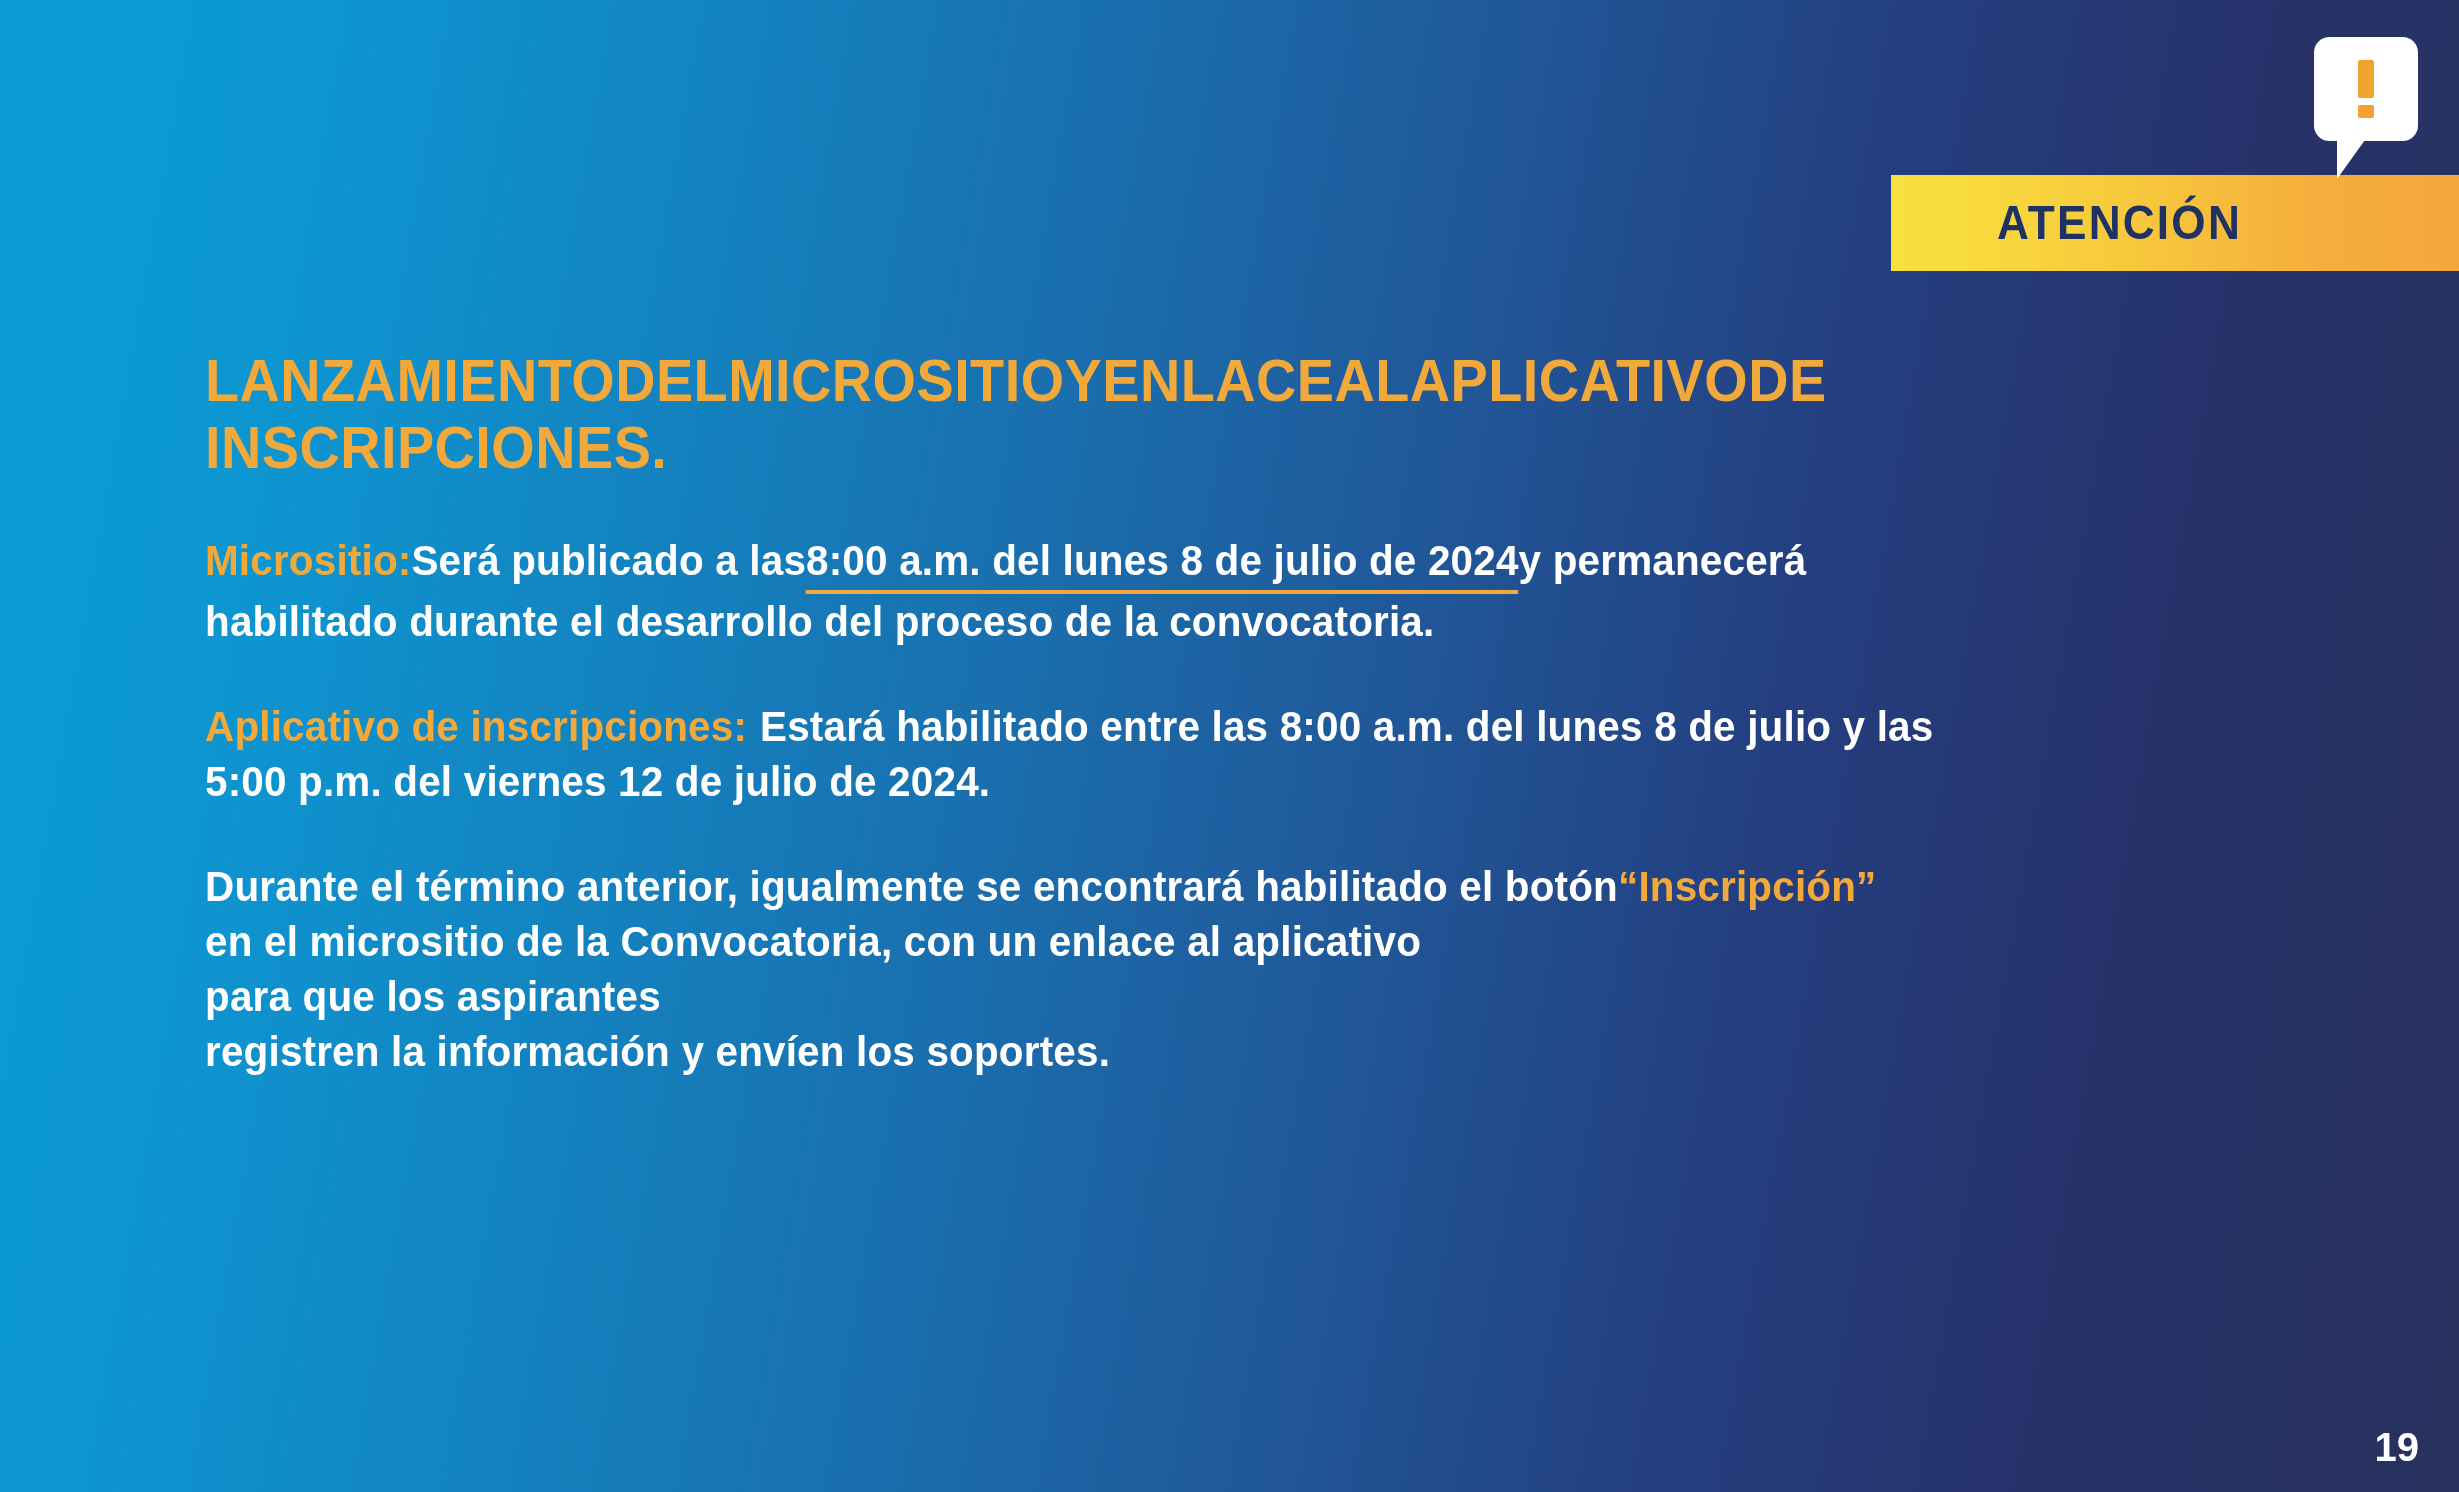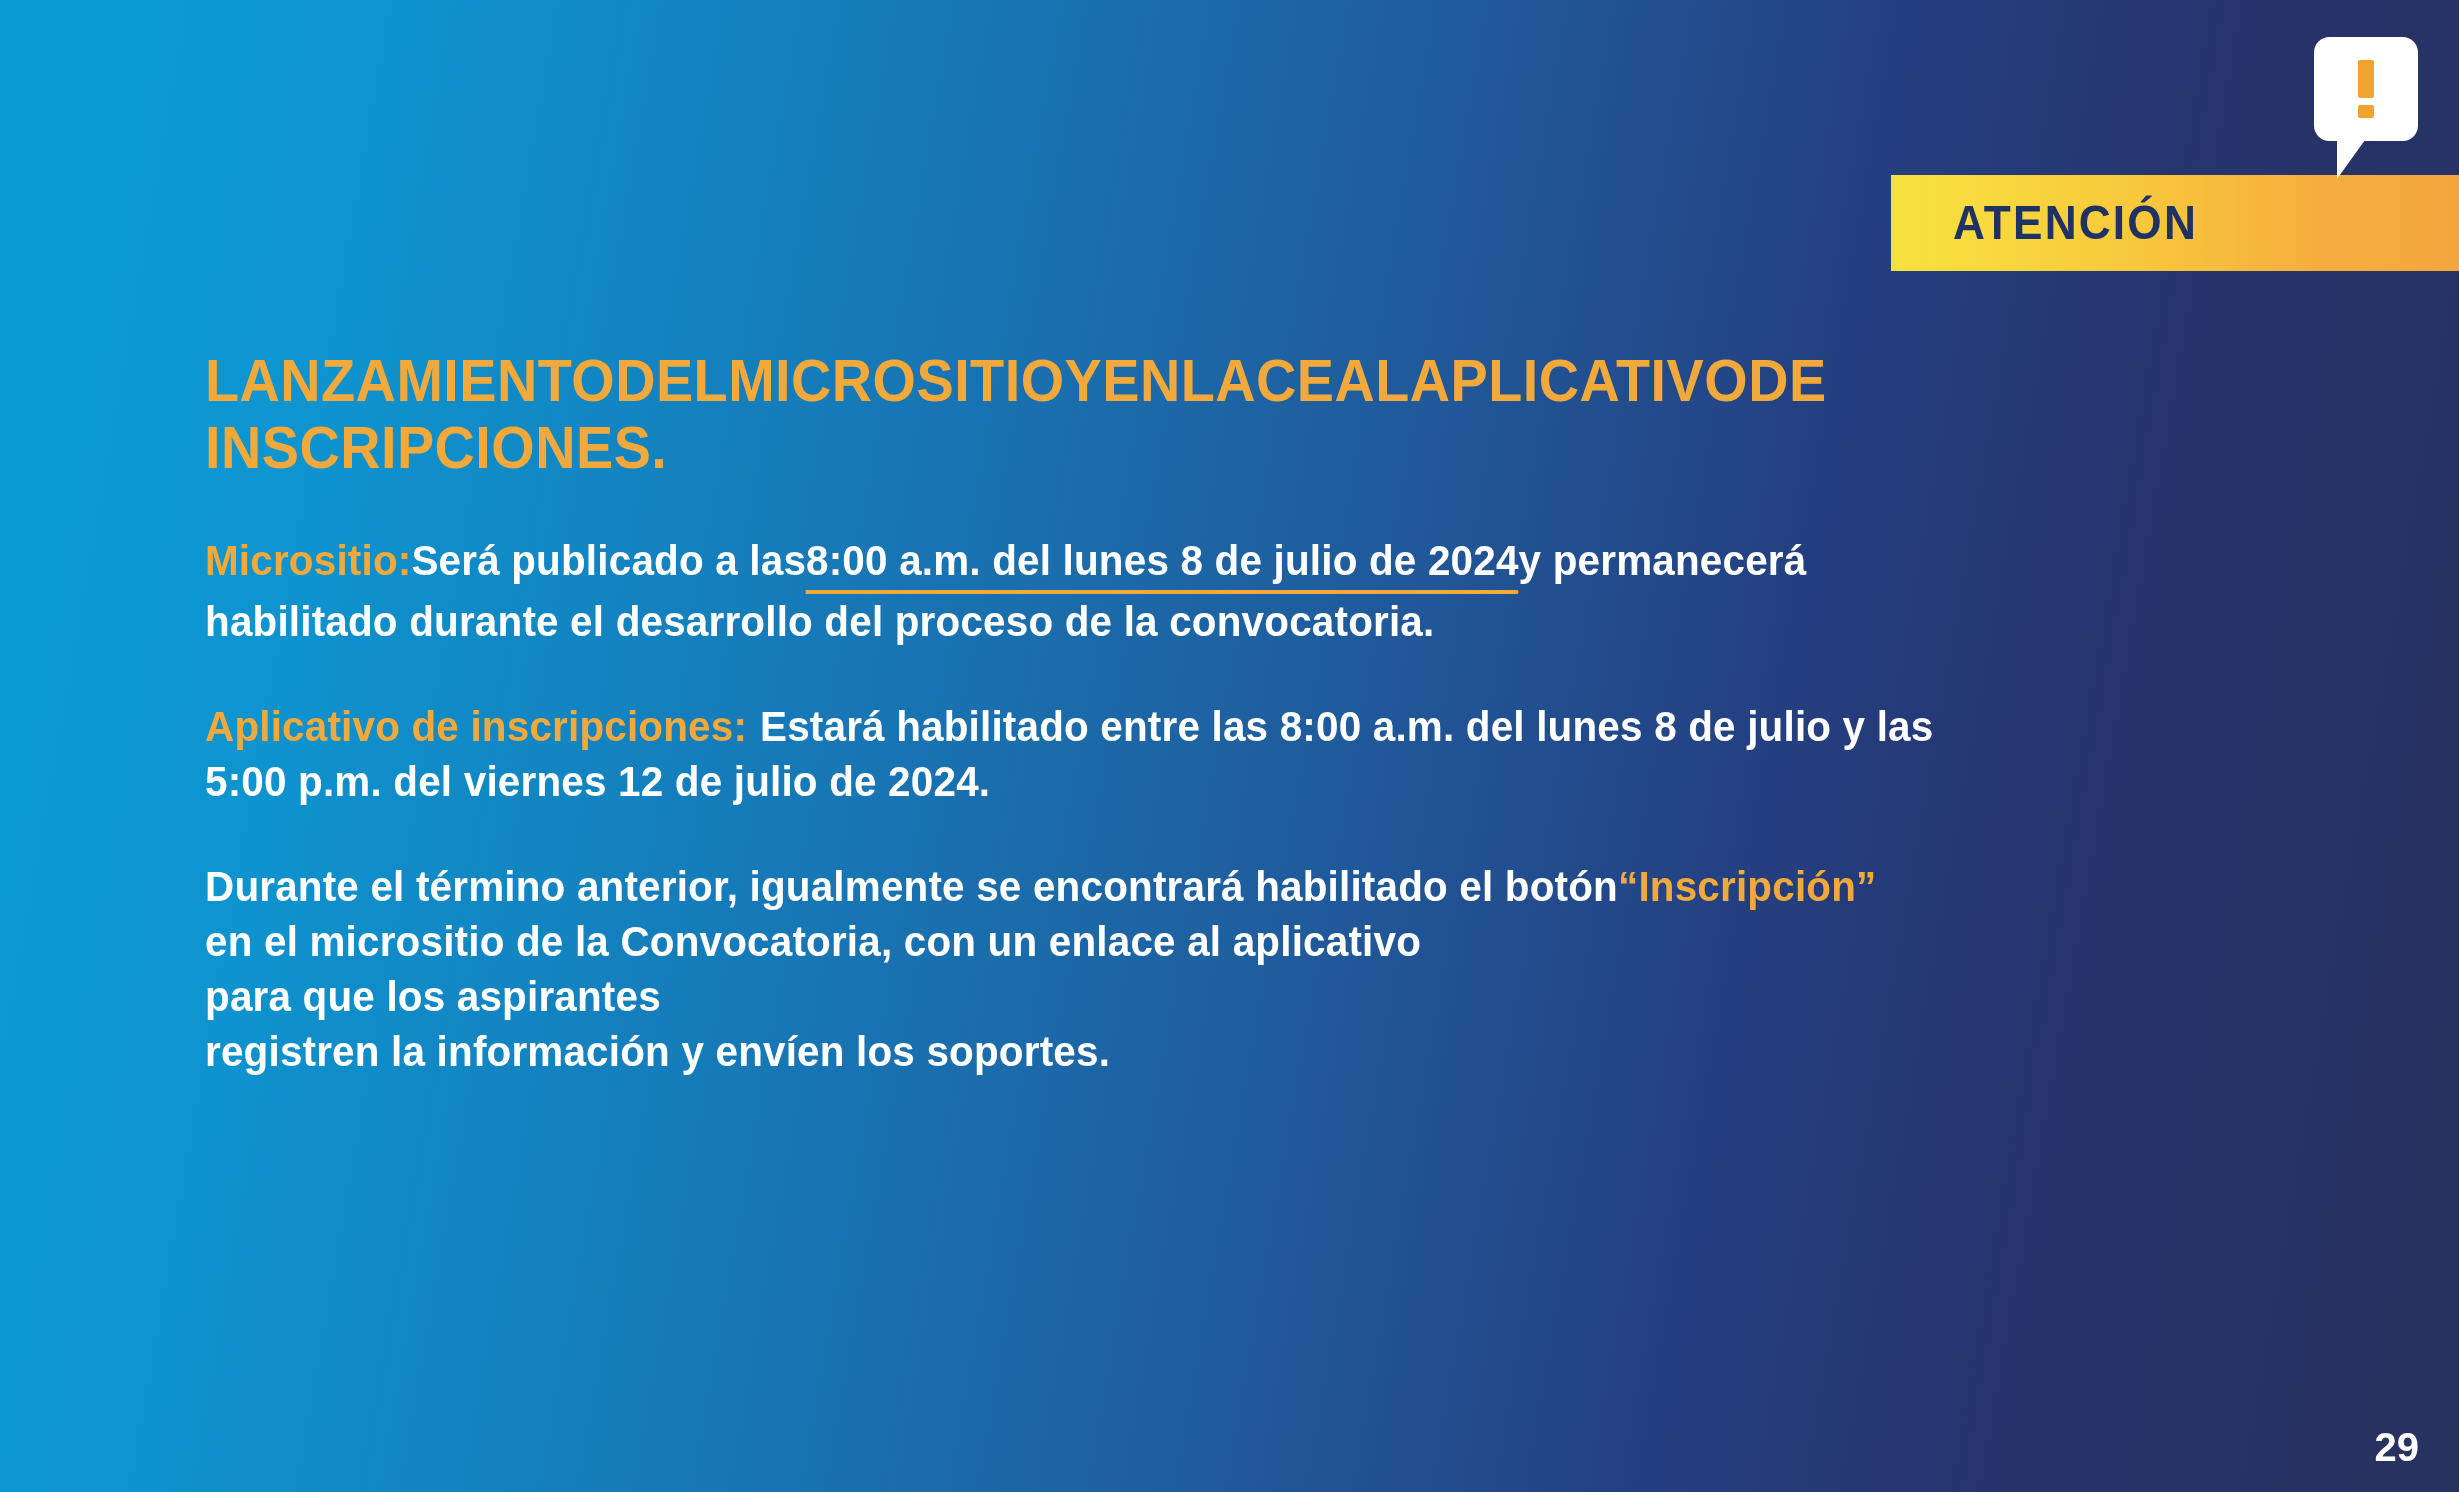--- a/index.html
+++ b/index.html
@@ -38,21 +38,21 @@
   .attention-banner {
     position: absolute;
     left: 1891px;
     top: 175px;
     width: 569px;
     height: 96px;
     background: linear-gradient(90deg, #f7e040 0%, #f8dc3e 12%, #f7c63c 45%, #f5ae3d 75%, #f4a63e 100%);
     display: flex;
     align-items: center;
     justify-content: flex-start;
-    padding-left: 62px;
+    padding-left: 106px;
     z-index: 4;
   }
 
   .attention-banner-label {
     color: #1e3264;
     font-size: 48px;
     font-weight: 700;
     letter-spacing: 2.4px;
     font-family: "Liberation Sans Narrow", "Liberation Sans", sans-serif;
     transform: scaleX(0.92);
@@ -246,16 +246,16 @@
       <span class="para-l1 jrow">
         <span class="w">Durante el término anterior, igualmente se encontrará habilitado el botón</span>
         <span class="hl w">“Inscripción”</span>
       </span>
       <span class="para-l2">en el micrositio de la Convocatoria, con un enlace al aplicativo para que los aspirantes</span>
       <span class="para-l2">registren la información y envíen los soportes.</span>
     </p>
 
   </div>
 
-  <div class="page-number">29</div>
+  <div class="page-number">19</div>
 
 </div>
 
 
 </body></html>

